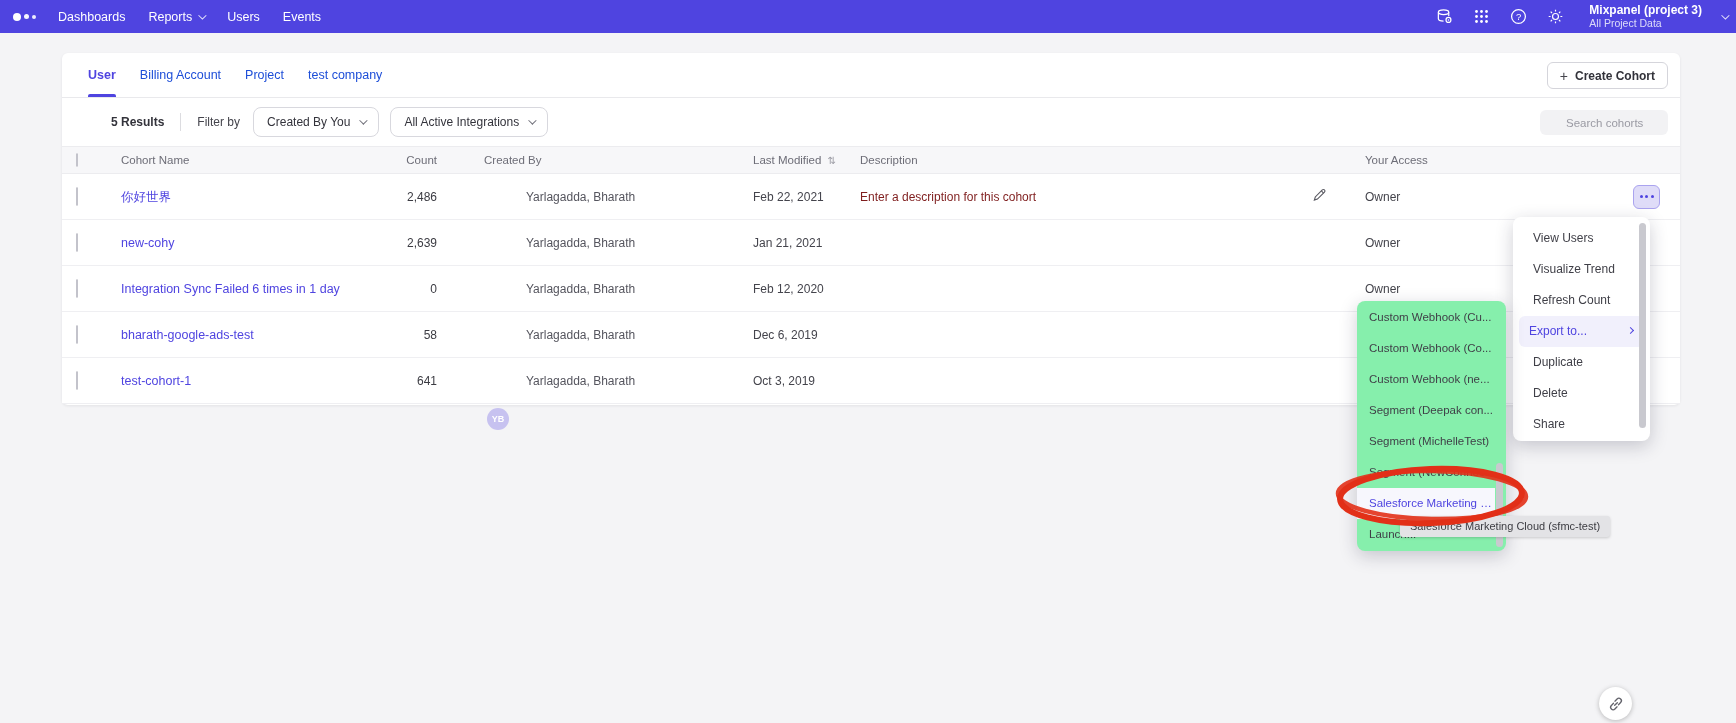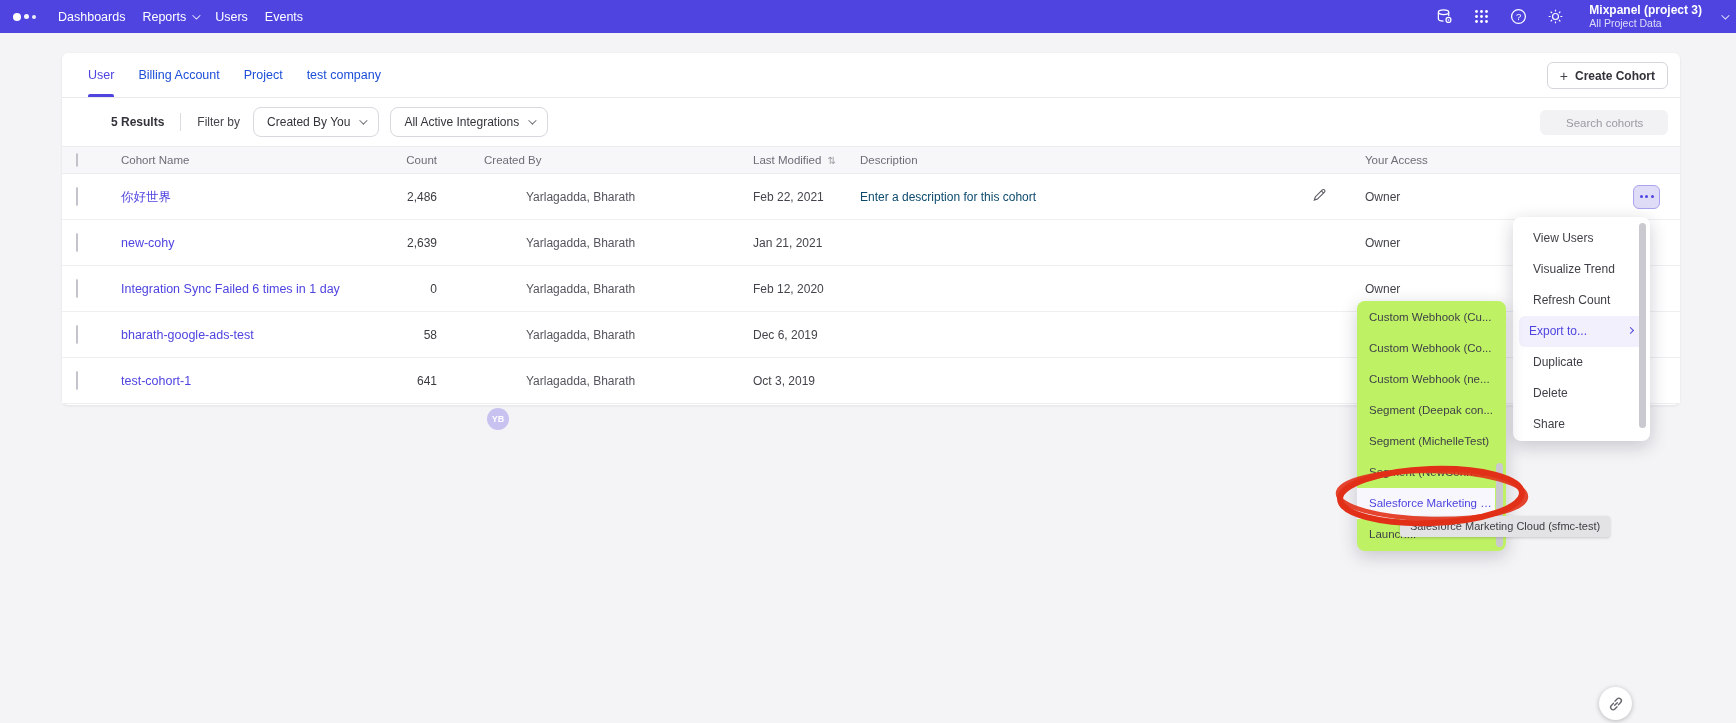--- a/index.html
+++ b/index.html
@@ -6,38 +6,38 @@
   body { font-family:"Liberation Sans", sans-serif; background:#e9e9ec; }
   .screen { position:relative; width:1736px; height:723px; background:#f4f4f6; overflow:hidden; }
 
   
   .nav { position:relative; height:33px; background:#4f44e0; display:flex; align-items:center; }
   .logo { display:flex; align-items:center; gap:3px; margin-left:13px; }
   .logo i { display:block; border-radius:50%; background:#fff; }
   .logo i:nth-child(1){ width:8px; height:8px; }
   .logo i:nth-child(2){ width:5px; height:5px; opacity:.95;}
   .logo i:nth-child(3){ width:4px; height:4px; opacity:.9;}
-  .nav-links { display:flex; align-items:center; gap:17px; margin-left:22px; }
+  .nav-links { display:flex; align-items:center; gap:23px; margin-left:22px; }
   .nav-link { color:#fff; font-size:12.5px; display:flex; align-items:center; gap:6px; cursor:pointer; }
   .chev { width:6px; height:6px; border-right:1.5px solid currentColor; border-bottom:1.5px solid currentColor; transform:rotate(45deg) translateY(-2px); display:inline-block; }
   .chev.white { color:rgba(255,255,255,.85); }
   .nav-search { position:absolute; left:690px; top:4px; width:350px; height:25px; border:1px solid rgba(255,255,255,.45); background:rgba(0,0,0,.14); border-radius:7px; display:flex; align-items:center; justify-content:center; gap:9px; cursor:pointer; }
   .nav-search .txt { color:#fff; font-size:12px; }
   .nav-search .kbd { color:rgba(255,255,255,.65); font-size:11px; }
   .nav-right { position:absolute; right:9px; top:0; height:33px; display:flex; align-items:center; gap:19px; }
   .nav-ic { width:18px; height:18px; display:flex; align-items:center; justify-content:center; cursor:pointer; }
   .proj { text-align:left; color:#fff; line-height:1.15; margin-left:6px; cursor:pointer; }
   .proj .p1 { font-size:12px; font-weight:700; }
   .proj .p2 { font-size:10.5px; opacity:.8; }
 
   
   .card { position:absolute; left:62px; top:53px; width:1618px; height:352px; background:#fff; border-radius:6px; box-shadow:0 1px 3px rgba(20,20,40,.08); }
   .tabs { height:45px; display:flex; align-items:stretch; padding-left:26px; border-bottom:1px solid #e9e9ec; position:relative; }
   .tab { display:flex; align-items:center; font-size:12.5px; color:#1d4ed8; margin-right:24px; position:relative; cursor:pointer; }
-  .tab.active { color:#4f44e0; font-weight:400; }
+  .tab.active { color:#4f44e0; font-weight:700; }
   .tab.active::after { content:""; position:absolute; left:0; right:0; bottom:0; height:3px; background:#4f44e0; border-radius:2px 2px 0 0; }
   .create-btn { position:absolute; right:12px; top:9px; height:27px; padding:0 12px; border:1px solid #d5d5db; border-radius:6px; background:#fff; display:flex; align-items:center; gap:7px; font-size:12px; font-weight:600; color:#32323a; cursor:pointer; }
   .create-btn .plus { font-size:14px; font-weight:400; color:#45454d; }
 
   .filterbar { height:48px; display:flex; align-items:center; padding-left:49px; position:relative; }
   .results { font-size:12px; font-weight:700; color:#33333b; }
   .vdiv { width:1px; height:18px; background:#dcdce0; margin:0 16px; }
   .filterby { font-size:12px; color:#44444c; margin-right:13px; }
   .pill { height:30px; border:1px solid #d8d8de; border-radius:8px; background:#fff; display:flex; align-items:center; gap:9px; padding:0 13px; font-size:12px; color:#33333b; margin-right:11px; cursor:pointer; }
   .pill .chev { color:#6e6e78; }
@@ -51,35 +51,35 @@
   .cell { position:absolute; top:50%; transform:translateY(-50%); white-space:nowrap; }
   .x-check { left:14px; } .x-name { left:59px; } .x-count { left:250px; width:125px; text-align:right; }
   .x-created { left:422px; } .x-avatar { left:425px;margin-top:38px; } .x-cname { left:464px; }
   .x-mod { left:691px; } .x-desc { left:798px; } .x-pencil { left:1250px; } .x-access { left:1303px; } .x-dots { left:1571px; }
   .checkbox { width:14px; height:14px; border:1.5px solid #c3c3cb; border-radius:3.5px; background:#fff; cursor:pointer; }
   .link { color:#4f44e0; font-size:12.5px; cursor:pointer; text-decoration:none; }
   .num { font-size:12px; color:#3b3b42; }
   .avatar { width:22px; height:22px; border-radius:50%; background:#c7c2f0; color:#fff; font-size:9px; font-weight:700; display:flex; align-items:center; justify-content:center; }
   .gname { font-size:12px; color:#55555e; }
   .date { font-size:12px; color:#44444c; }
-  .placeholder { font-size:12px; color:#0c4a6e; }
+  .placeholder { font-size:12px; color:#7f1d1d; }
   .access { font-size:12px; color:#44444c; }
   .sort-ic { display:inline-block; margin-left:6px; color:#9a9aa3; font-size:10px; }
   .dots-btn { width:27px; height:24px; background:#dfdcf8; border:1px solid #aaa3ef; border-radius:6px; display:flex; align-items:center; justify-content:center; gap:2.5px; cursor:pointer; }
   .dots-btn i { width:3px; height:3px; border-radius:50%; background:#4f44e0; display:block; }
   .pencil { cursor:pointer; }
 
   
   .menu { position:absolute; left:1513px; top:217px; width:137px; height:224px; background:#fff; border-radius:8px; box-shadow:0 5px 18px rgba(30,30,60,.22); padding-top:6px; z-index:40; }
   .menu-item { height:31px; line-height:31px; padding-left:20px; font-size:12px; color:#3f3f47; cursor:pointer; white-space:nowrap; }
   .menu-item.hl { background:#f1f0fc; color:#4f44e0; margin:0 6px; padding-left:10px; border-radius:6px; position:relative; }
   .menu-item.hl .sub-chev { position:absolute; right:11px; top:12px; width:5px; height:5px; border-right:1.5px solid #4f44e0; border-bottom:1.5px solid #4f44e0; transform:rotate(-45deg); }
   .menu-scroll { position:absolute; right:4px; top:6px; width:7px; height:205px; background:#c9c9cf; border-radius:4px; }
 
-  .submenu { position:absolute; left:1357px; top:301px; width:149px; height:250px; background:#bef264; border-radius:8px; box-shadow:0 5px 18px rgba(30,30,60,.22); padding-top:1px; z-index:50; overflow:hidden; }
+  .submenu { position:absolute; left:1357px; top:301px; width:149px; height:250px; background:#86efac; border-radius:8px; box-shadow:0 5px 18px rgba(30,30,60,.22); padding-top:1px; z-index:50; overflow:hidden; }
   .submenu .menu-item { padding-left:12px; font-size:11.5px; overflow:hidden; text-overflow:ellipsis; max-width:138px; }
   .submenu .menu-item.sel { color:#4f44e0; background:#f7f7fd; }
   .submenu-scroll { position:absolute; right:3px; top:162px; width:7px; height:84px; background:#c9c9cf; border-radius:4px; }
 
   .tooltip { position:absolute; left:1400px; top:516px; height:21px; line-height:21px; padding:0 10px; background:#e3e3e6; border-radius:3px; font-size:11px; color:#3c3c42; white-space:nowrap; box-shadow:0 1px 3px rgba(0,0,0,.18); z-index:55; }
 
   .annotation { position:absolute; left:1330px; top:458px; z-index:60; pointer-events:none; }
 
   .float-btn { position:absolute; left:1599px; top:687px; width:33px; height:33px; border-radius:50%; background:#fff; box-shadow:0 1px 5px rgba(0,0,0,.25); display:flex; align-items:center; justify-content:center; cursor:pointer; z-index:20; }
 </style>

